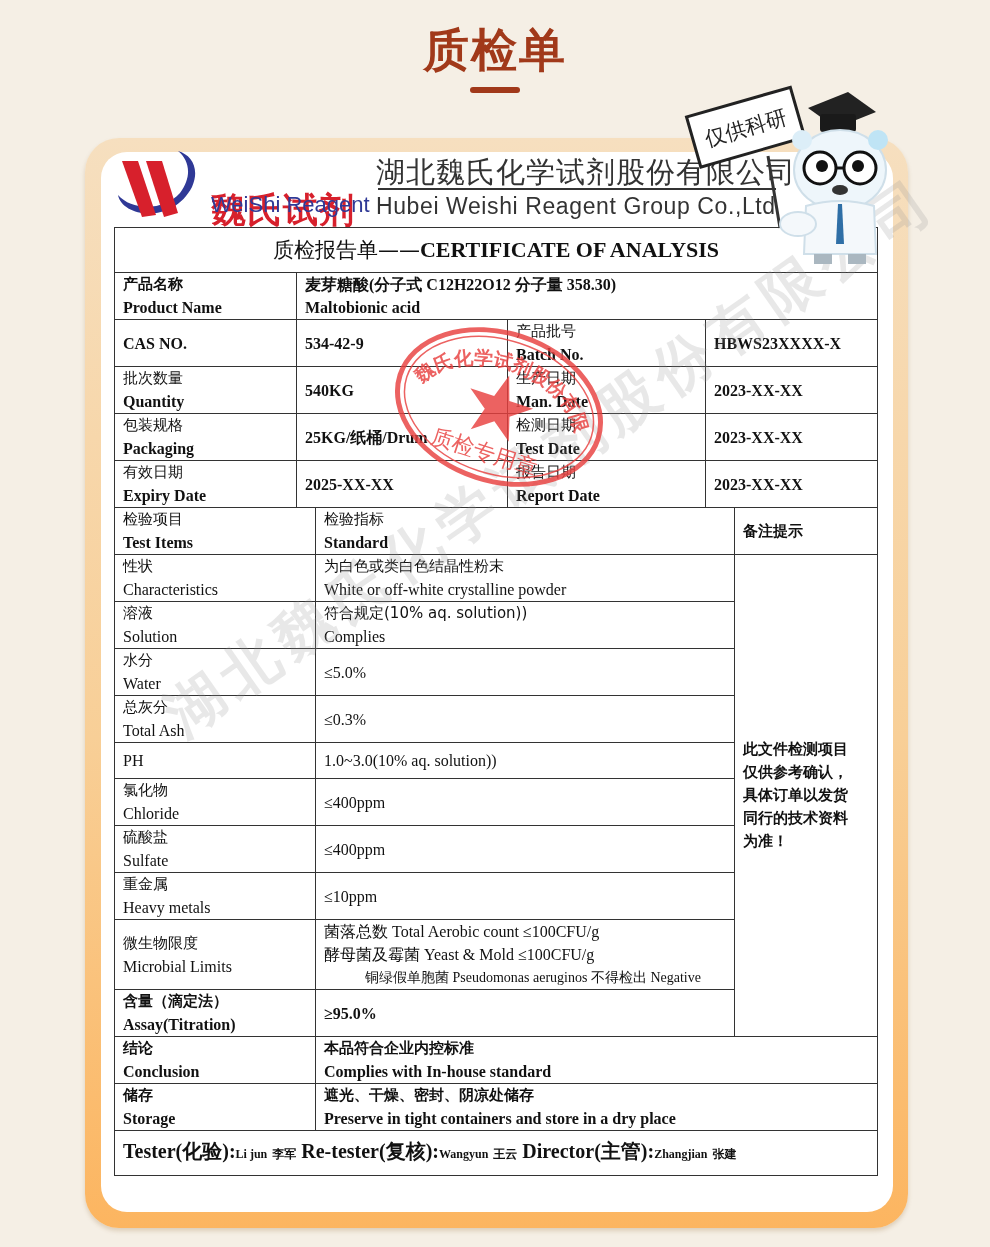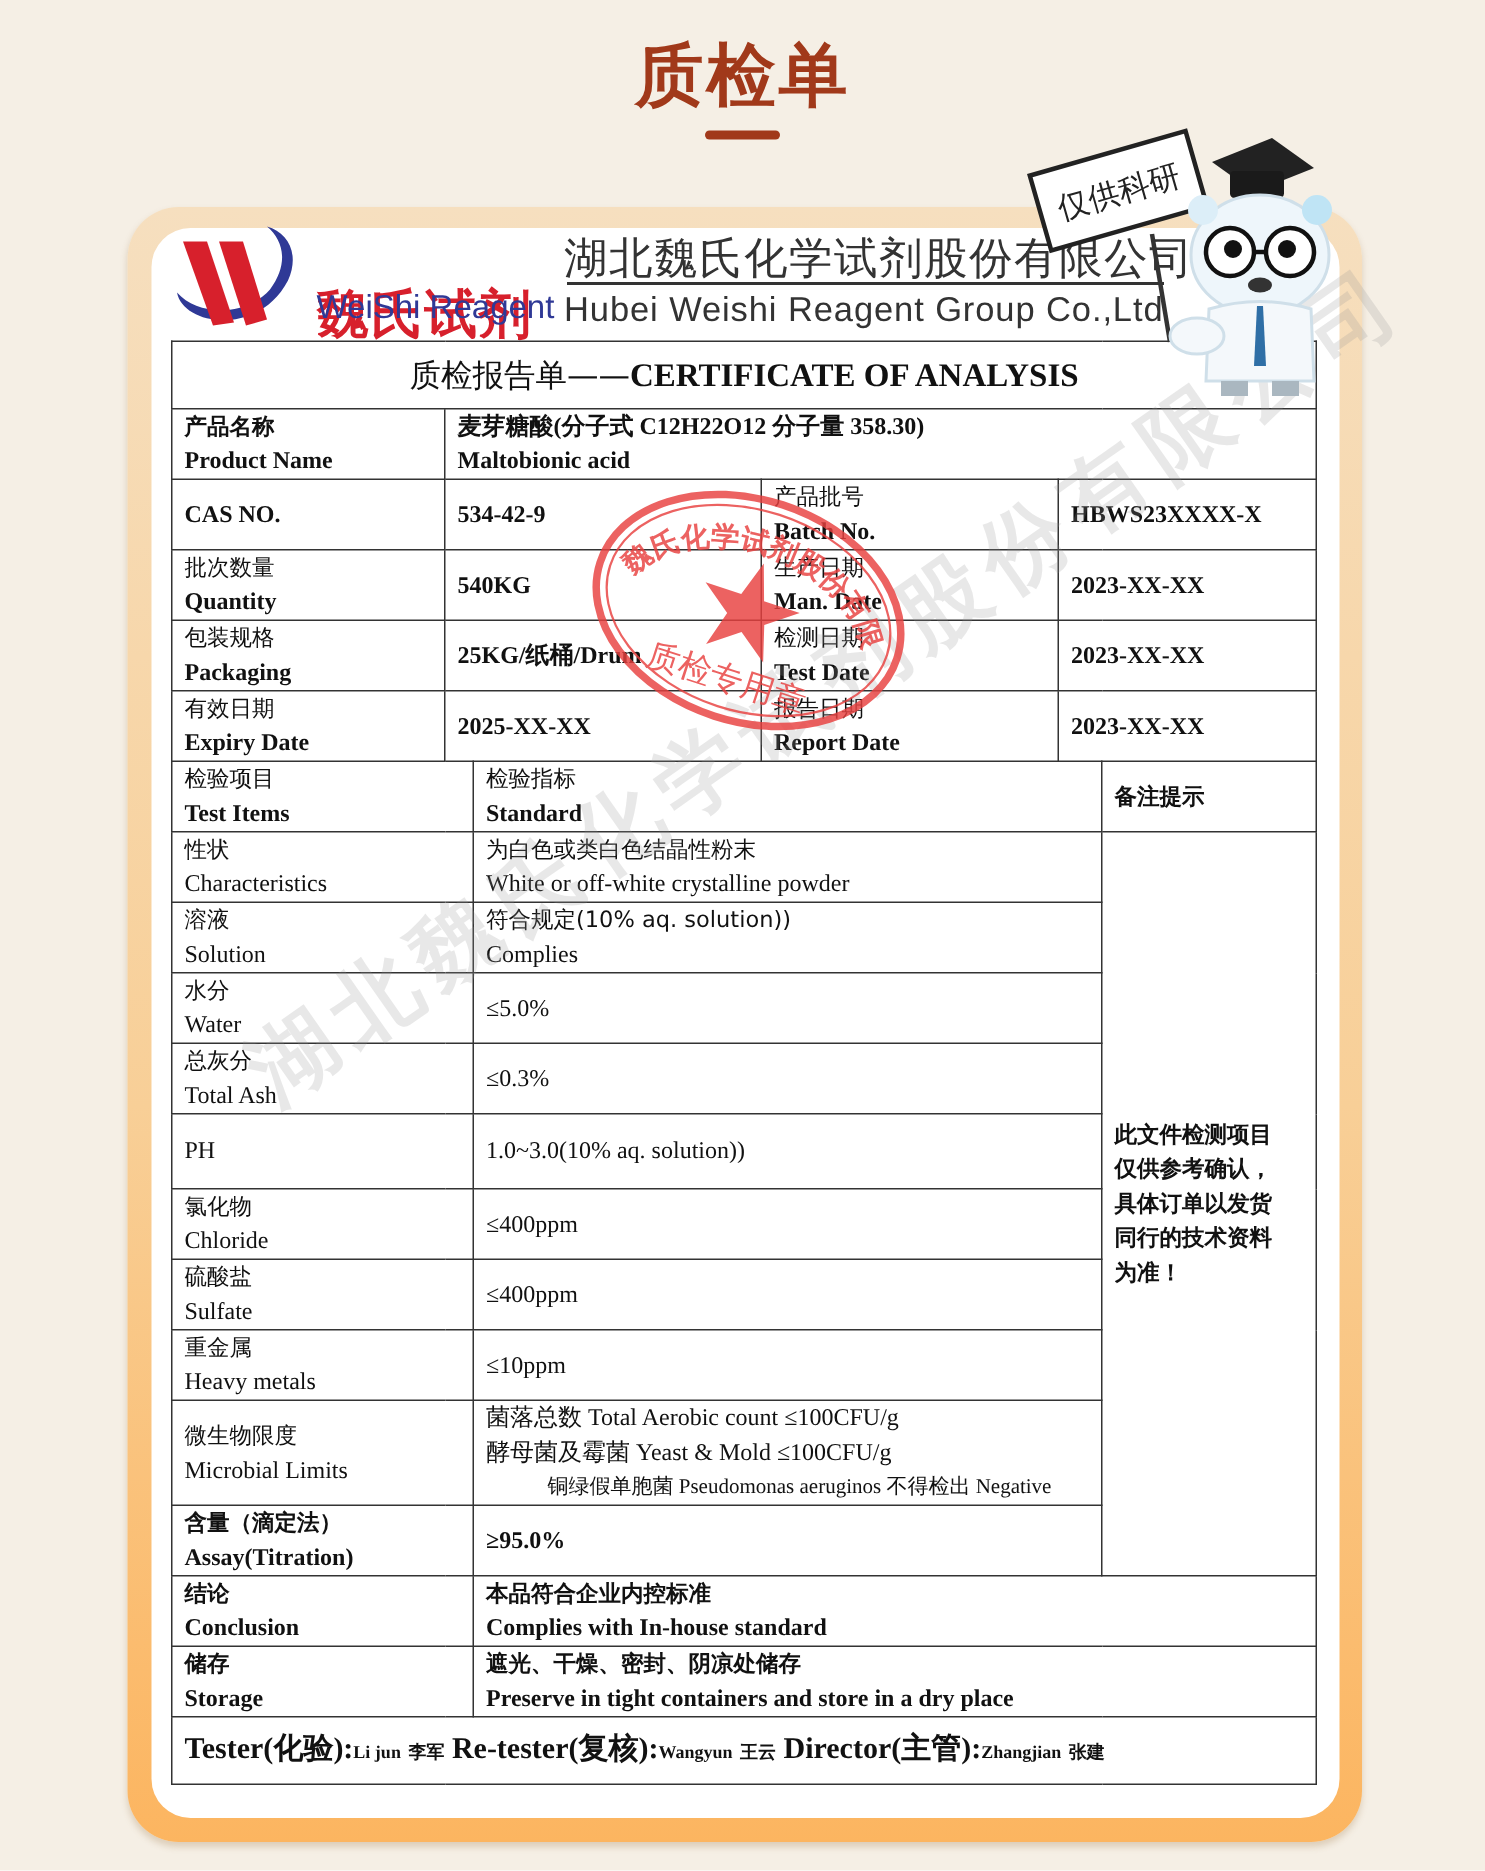--- a/index.html
+++ b/index.html
@@ -230,21 +230,21 @@
     </td>
     <td colspan="3">≤5.0%</td>
   </tr>
   <tr class="rh-48">
     <td colspan="2">
       <span class="line cn-s">总灰分</span>
       <span class="line">Total Ash</span>
     </td>
     <td colspan="3">≤0.3%</td>
   </tr>
-  <tr style="height:50px">
+  <tr style="height:36px">
     <td colspan="2">PH</td>
     <td colspan="3">1.0~3.0(10% aq. solution))</td>
   </tr>
   <tr class="rh-48">
     <td colspan="2">
       <span class="line cn-s">氯化物</span>
       <span class="line">Chloride</span>
     </td>
     <td colspan="3">≤400ppm</td>
   </tr>

